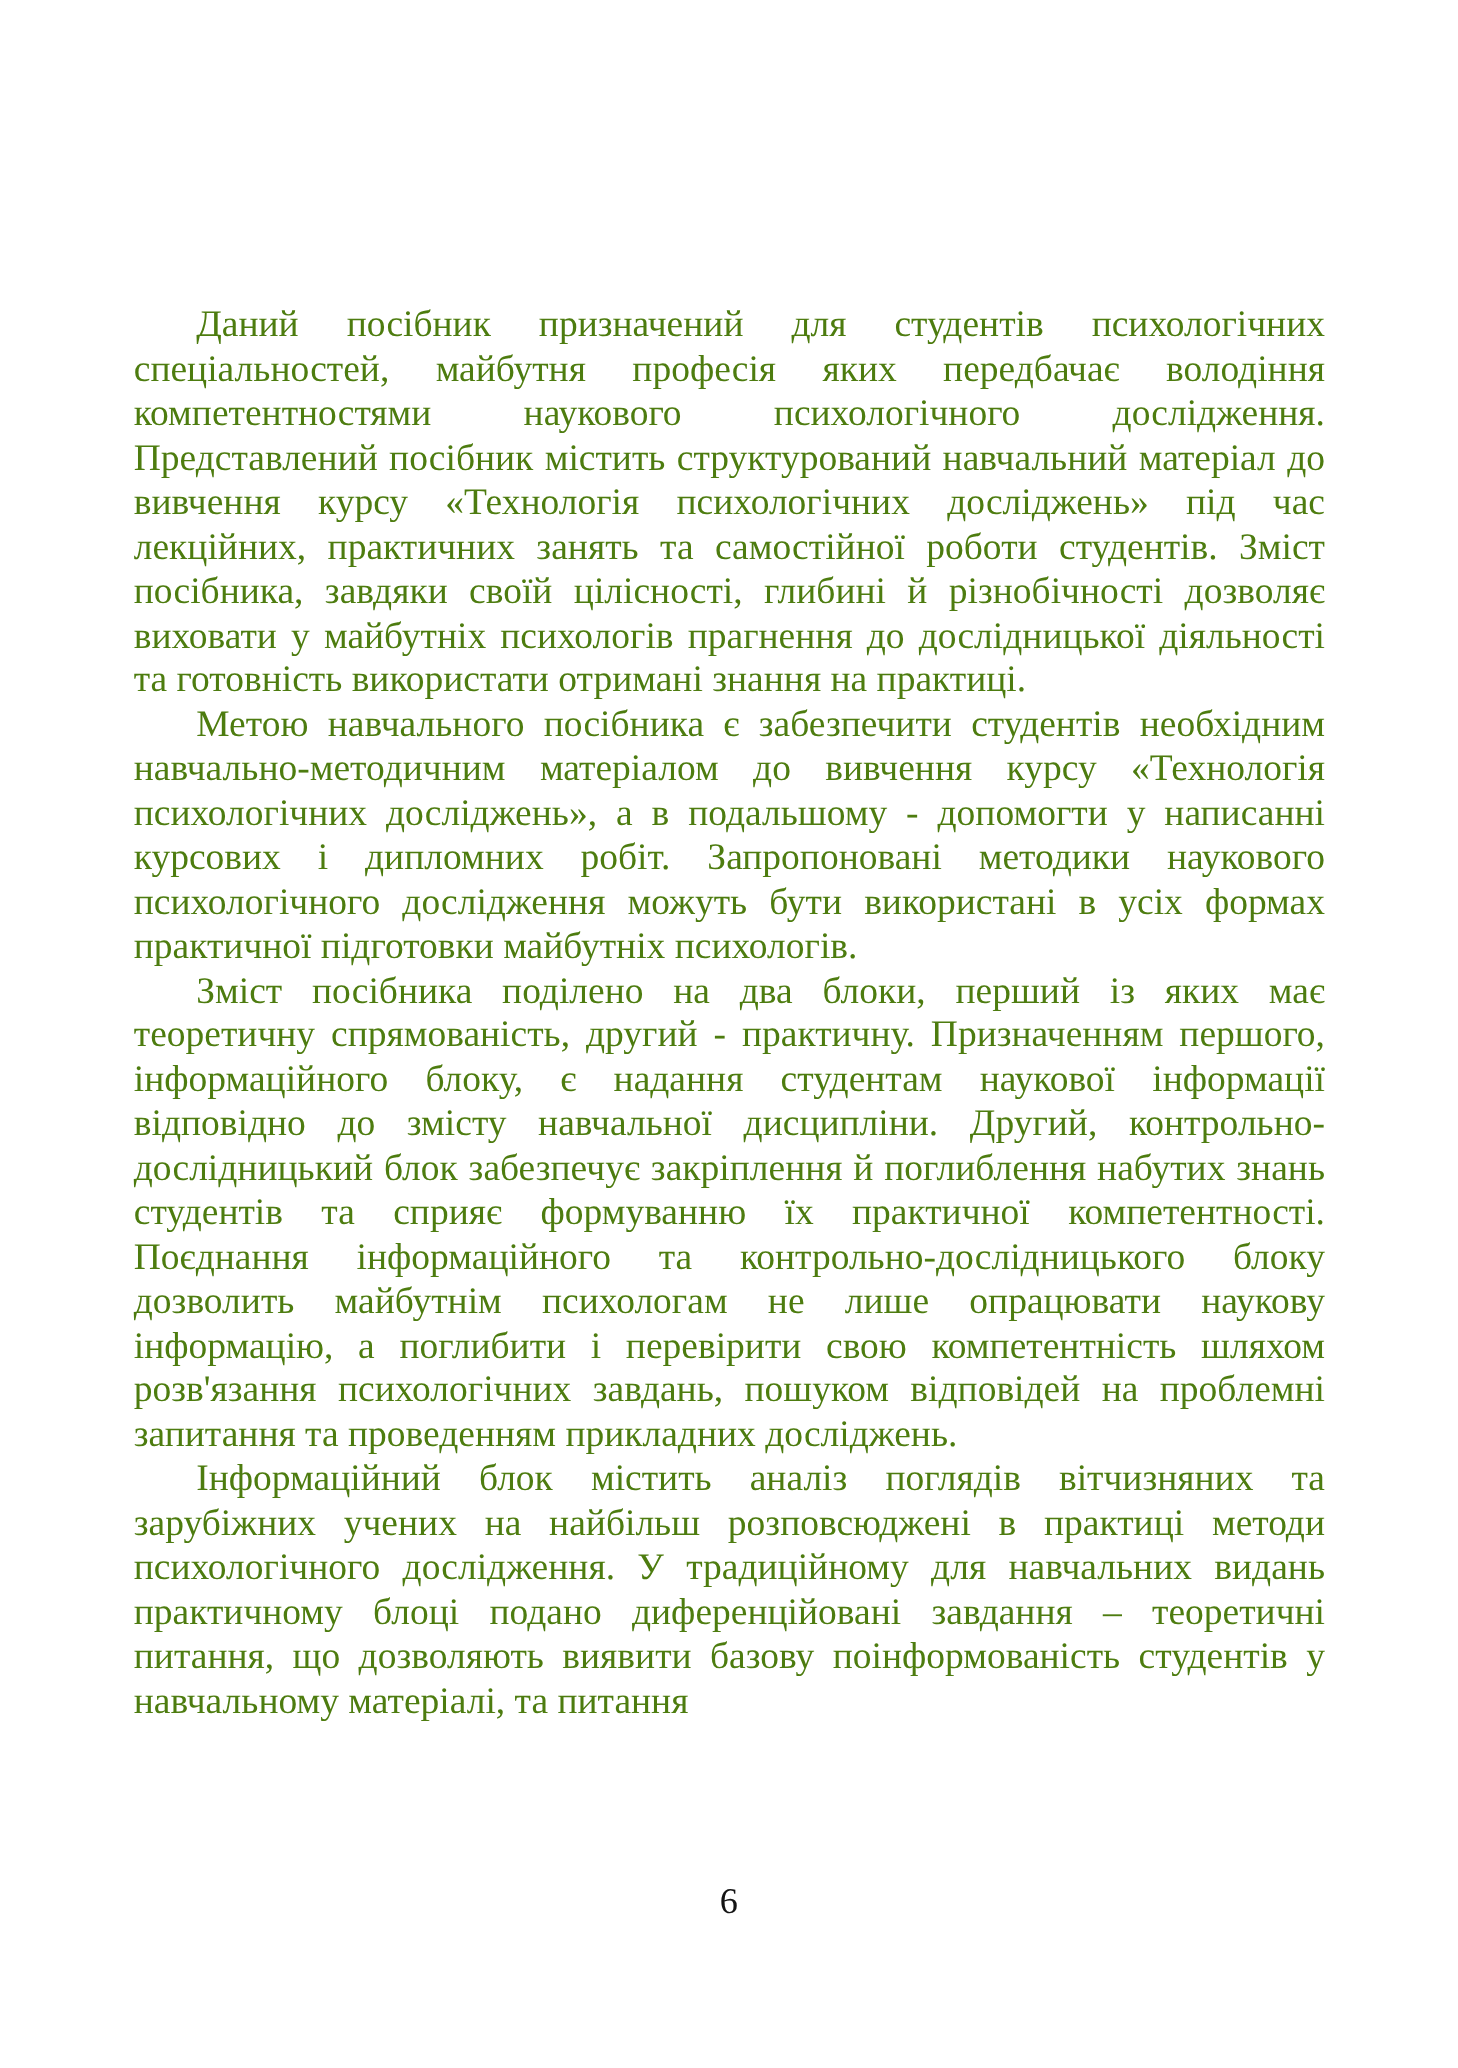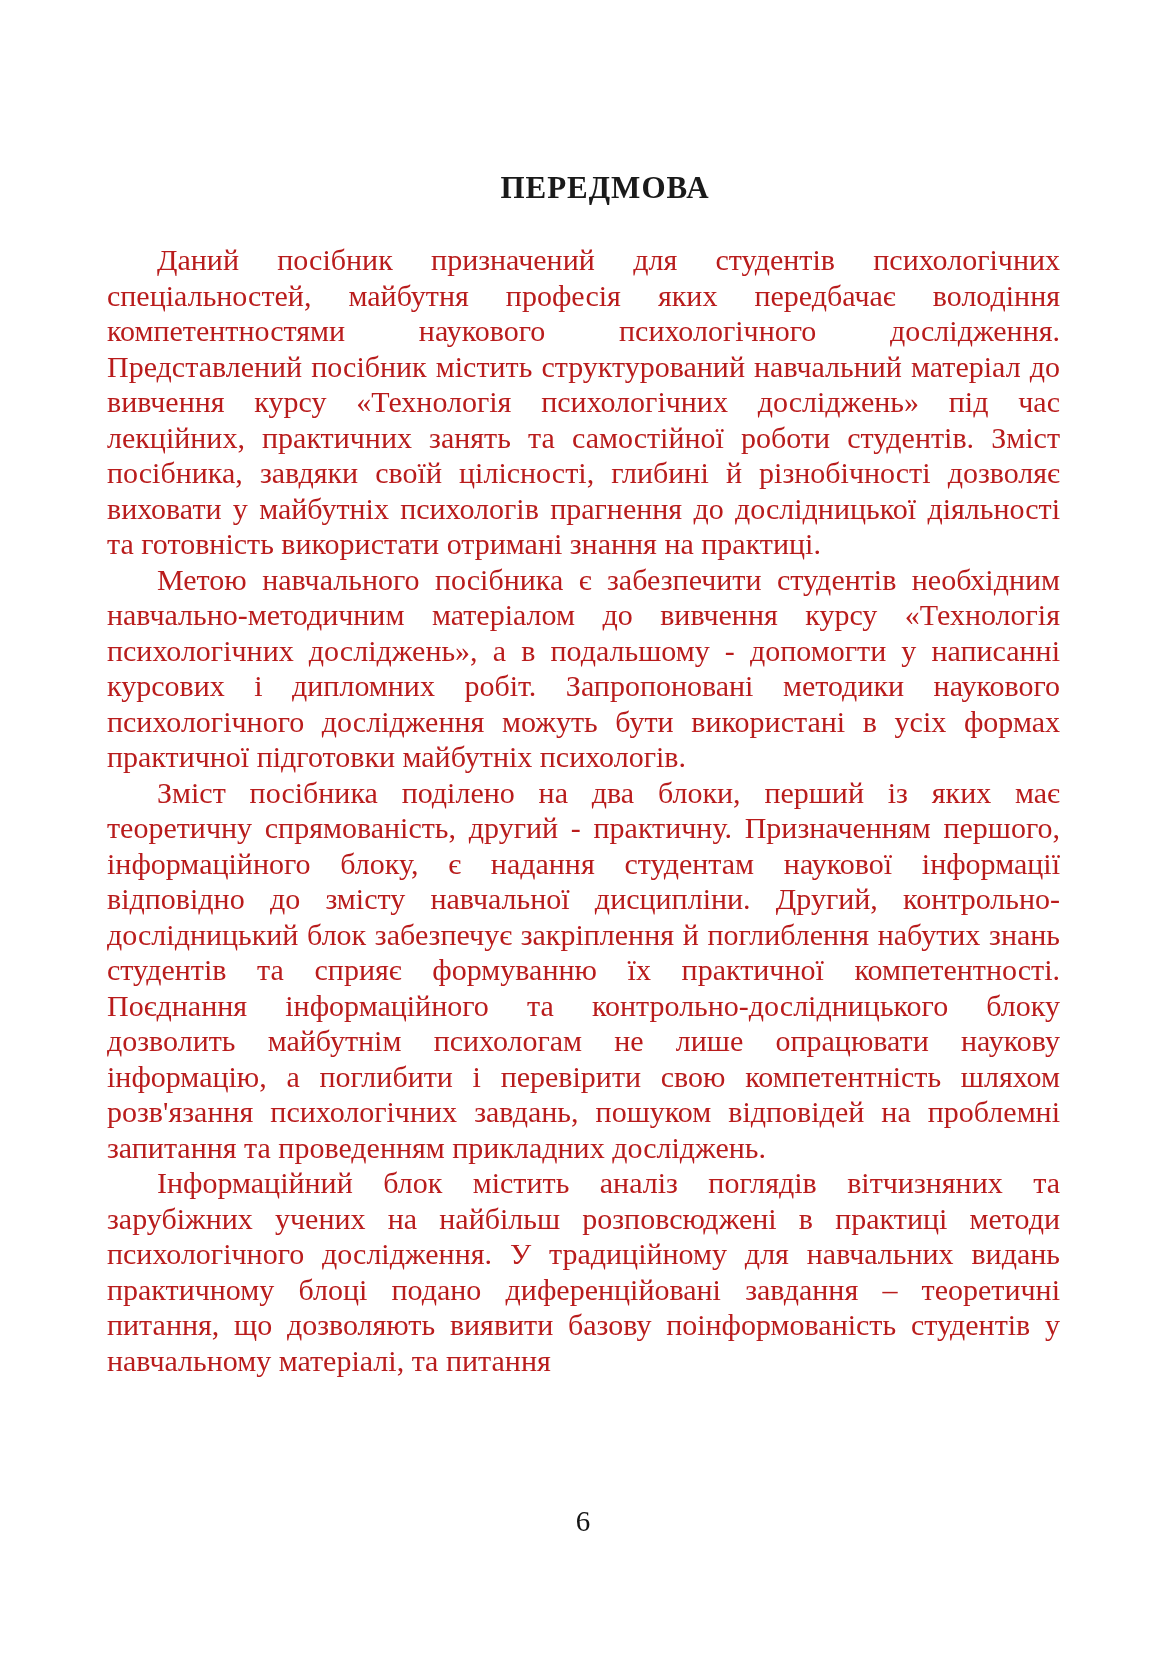--- a/index.html
+++ b/index.html
@@ -34,21 +34,21 @@
   }
   .doc-body {
     position: absolute;
     top: 242px;
     left: 107px;
     width: 953px;
     font-size: 30px;
     line-height: 35.5px;
     text-align: justify;
     text-justify: inter-word;
-    color: #b91c1c;
+    color: #4d7c0f;
   }
   .doc-body p {
     margin: 0;
     padding: 0;
     text-indent: 50px;
   }
   .page-number {
     position: absolute;
     top: 1506px;
     left: 0;
@@ -57,21 +57,20 @@
     font-size: 29px;
     line-height: 1.1;
     color: #141414;
   }
 </style>
 </head>
 <body>
 
 <div class="page">
 
-  <h1 class="doc-title">ПЕРЕДМОВА</h1>
 
   <div class="doc-body">
     <p>Даний посібник призначений для студентів психологічних спеціальностей, майбутня професія яких передбачає володіння компетентностями наукового психологічного дослідження. Представлений посібник містить структурований навчальний матеріал до вивчення курсу «Технологія психологічних досліджень» під час лекційних, практичних занять та самостійної роботи студентів. Зміст посібника, завдяки своїй цілісності, глибині й різнобічності дозволяє виховати у майбутніх психологів прагнення до дослідницької діяльності та готовність використати отримані знання на практиці.</p>
     <p>Метою навчального посібника є забезпечити студентів необхідним навчально-методичним матеріалом до вивчення курсу «Технологія психологічних досліджень», а в подальшому - допомогти у написанні курсових і дипломних робіт. Запропоновані методики наукового психологічного дослідження можуть бути використані в усіх формах практичної підготовки майбутніх психологів.</p>
     <p>Зміст посібника поділено на два блоки, перший із яких має теоретичну спрямованість, другий - практичну. Призначенням першого, інформаційного блоку, є надання студентам наукової інформації відповідно до змісту навчальної дисципліни. Другий, контрольно-дослідницький блок забезпечує закріплення й поглиблення набутих знань студентів та сприяє формуванню їх практичної компетентності. Поєднання інформаційного та контрольно-дослідницького блоку дозволить майбутнім психологам не лише опрацювати наукову інформацію, а поглибити і перевірити свою компетентність шляхом розв'язання психологічних завдань, пошуком відповідей на проблемні запитання та проведенням прикладних досліджень.</p>
     <p>Інформаційний блок містить аналіз поглядів вітчизняних та зарубіжних учених на найбільш розповсюджені в практиці методи психологічного дослідження. У традиційному для навчальних видань практичному блоці подано диференційовані завдання – теоретичні питання, що дозволяють виявити базову поінформованість студентів у навчальному матеріалі, та питання</p>
   </div>
 
   <div class="page-number">6</div>
 

